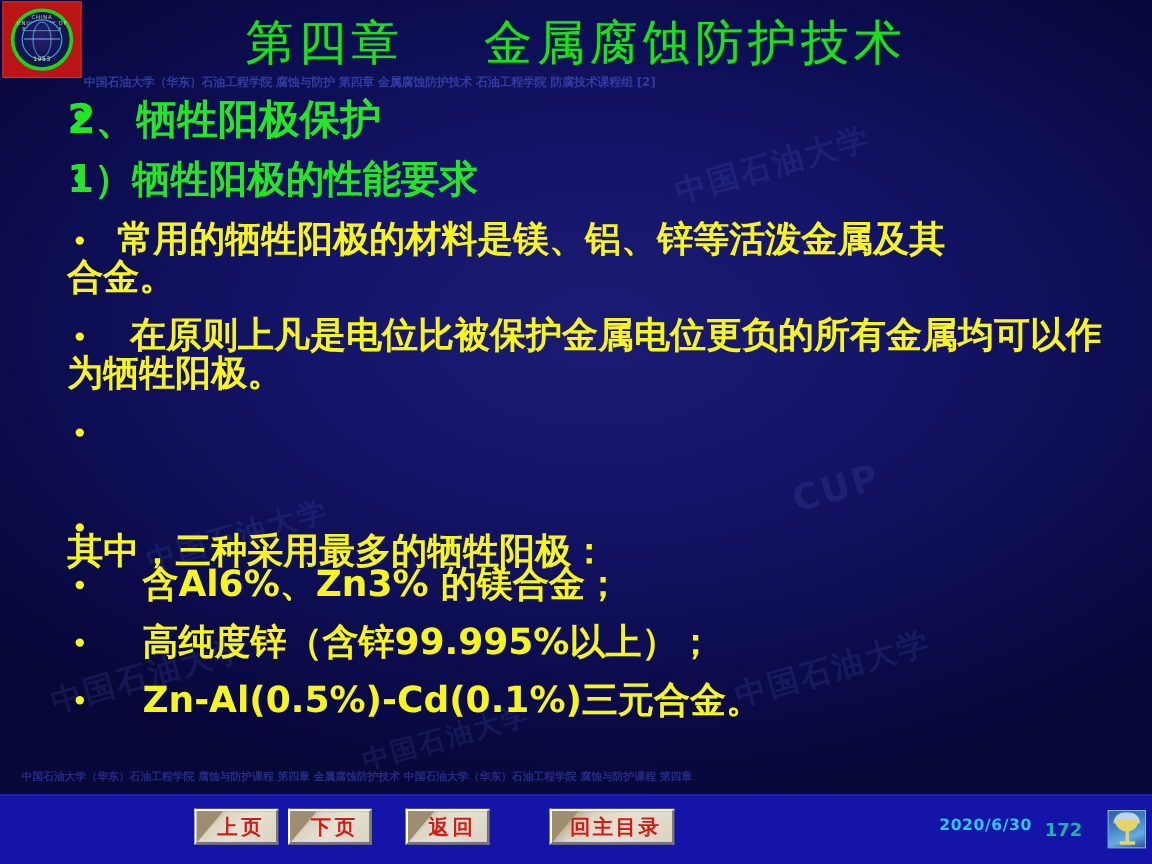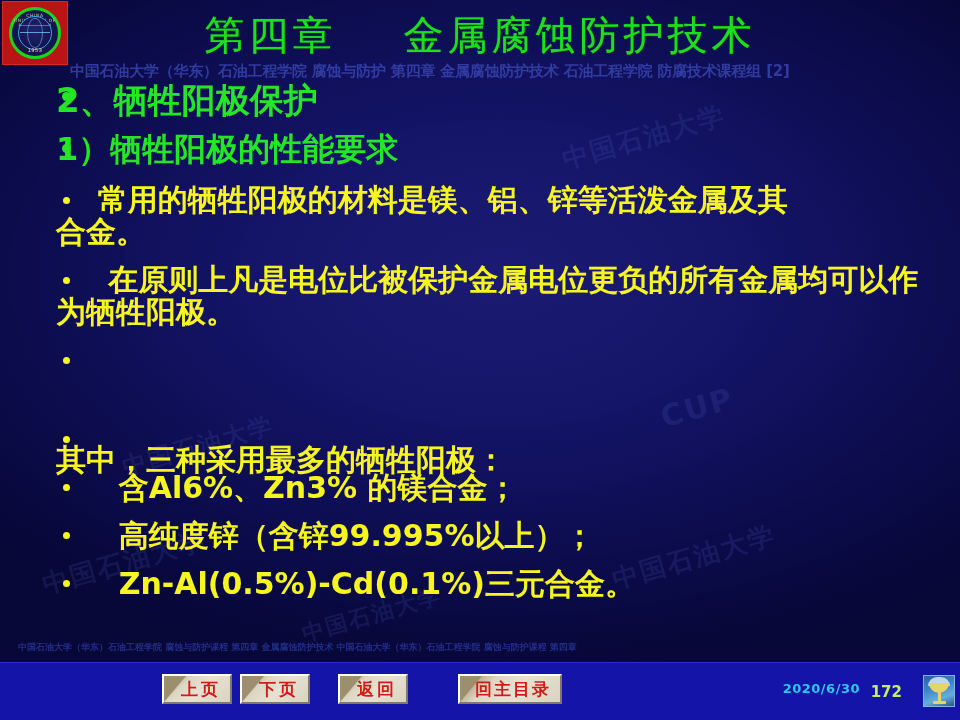--- a/index.html
+++ b/index.html
@@ -122,21 +122,21 @@
     text-shadow:
       0 0 1px #0a0,
       1px 0 0 rgba(10,60,10,0.5);
     font-family: "DejaVu Sans", "Liberation Sans", sans-serif;
   }
 
   .header-faint {
     position: absolute;
     left: 70px; right: 10px; top: 62px;
     color: rgba(62,78,190,0.72);
-    font-size: 15px;
+    font-size: 10px;
     font-weight: 700;
     white-space: nowrap;
     overflow: hidden;
     letter-spacing: -0.2px;
   }
 
   
   .body {
     position: absolute;
     left: 0; top: 72px;
@@ -226,21 +226,21 @@
     position: absolute;
     right: 100px; top: 18px;
     color: #2bc8f0;
     font-size: 13px;
     font-weight: 700;
     letter-spacing: 0.5px;
   }
   .pageno {
     position: absolute;
     right: 58px; top: 20px;
-    color: #bef264;
+    color: #14b8a6;
     font-size: 15px;
     font-weight: 700;
   }
   .corner-icon {
     position: absolute;
     right: 5px; top: 12px;
     width: 32px; height: 32px;
     background: linear-gradient(160deg, #2b5f9e 0%, #3f86c9 40%, #66aee0 70%, #2a4f8a 100%);
     border: 1px solid #7fb6e6;
     box-sizing: border-box;

